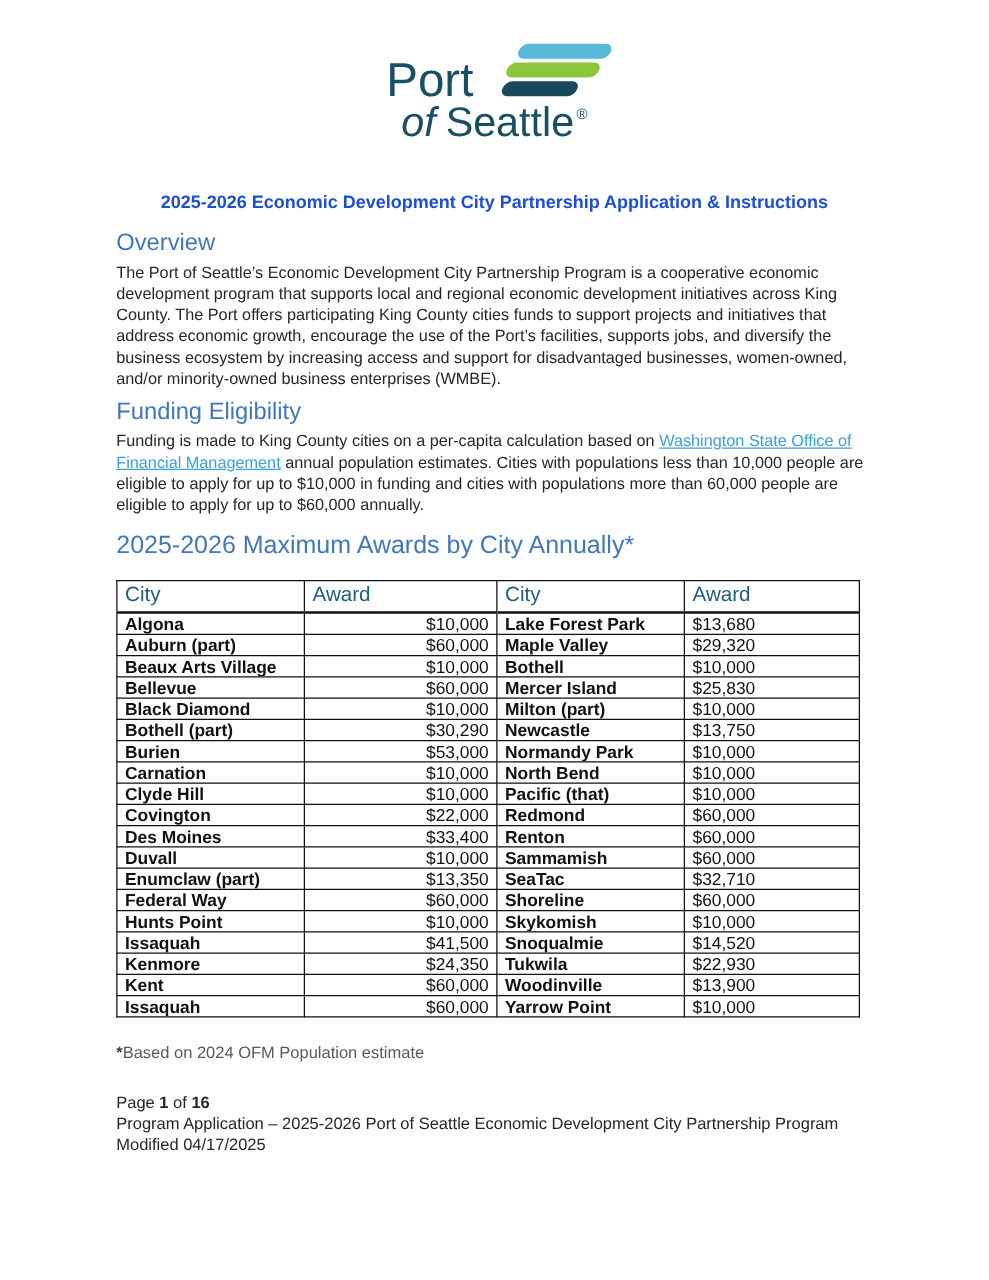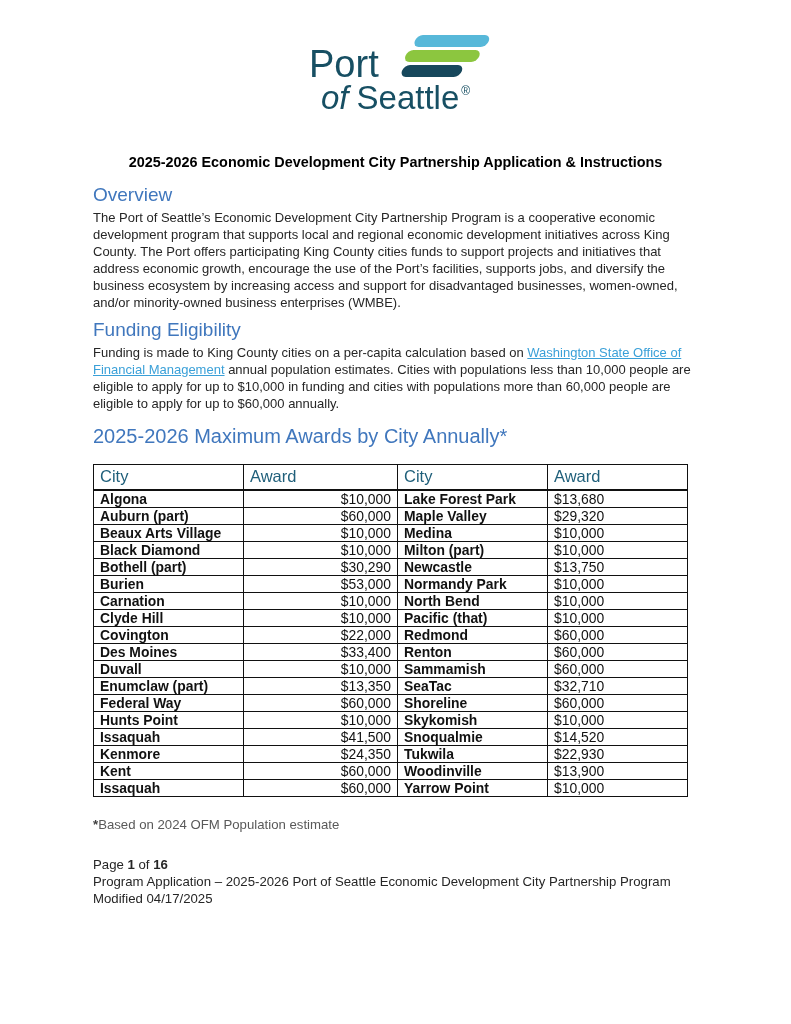--- a/index.html
+++ b/index.html
@@ -19,21 +19,21 @@
   
   .logo-wrap { display: flex; justify-content: center; padding-top: 31px; }
   .logo-svg text { font-family: "Liberation Sans", sans-serif; }
 
   
   .doc-title {
     margin-top: 40px;
     text-align: center;
     font-size: 14.4px;
     font-weight: bold;
-    color: #000000;
+    color: #1d4ed8;
     line-height: 18px;
   }
 
   
   .section-heading {
     font-size: 19px;
     line-height: 22px;
     color: #4077bd;
     font-weight: normal;
   }
@@ -159,22 +159,28 @@
           </tr>
           <tr>
             <td class="city-cell">Auburn (part)</td>
             <td class="award-cell award-right">$60,000</td>
             <td class="city-cell">Maple Valley</td>
             <td class="award-cell award-left">$29,320</td>
           </tr>
           <tr>
             <td class="city-cell">Beaux Arts Village</td>
             <td class="award-cell award-right">$10,000</td>
-            <td class="city-cell">Medina</td>
-            <td class="award-cell award-left">$10,000</td>
+            <td class="city-cell">Bothell</td>
+            <td class="award-cell award-left">$10,000</td>
+          </tr>
+          <tr>
+            <td class="city-cell">Bellevue</td>
+            <td class="award-cell award-right">$60,000</td>
+            <td class="city-cell">Mercer Island</td>
+            <td class="award-cell award-left">$25,830</td>
           </tr>
           <tr>
             <td class="city-cell">Black Diamond</td>
             <td class="award-cell award-right">$10,000</td>
             <td class="city-cell">Milton (part)</td>
             <td class="award-cell award-left">$10,000</td>
           </tr>
           <tr>
             <td class="city-cell">Bothell (part)</td>
             <td class="award-cell award-right">$30,290</td>

